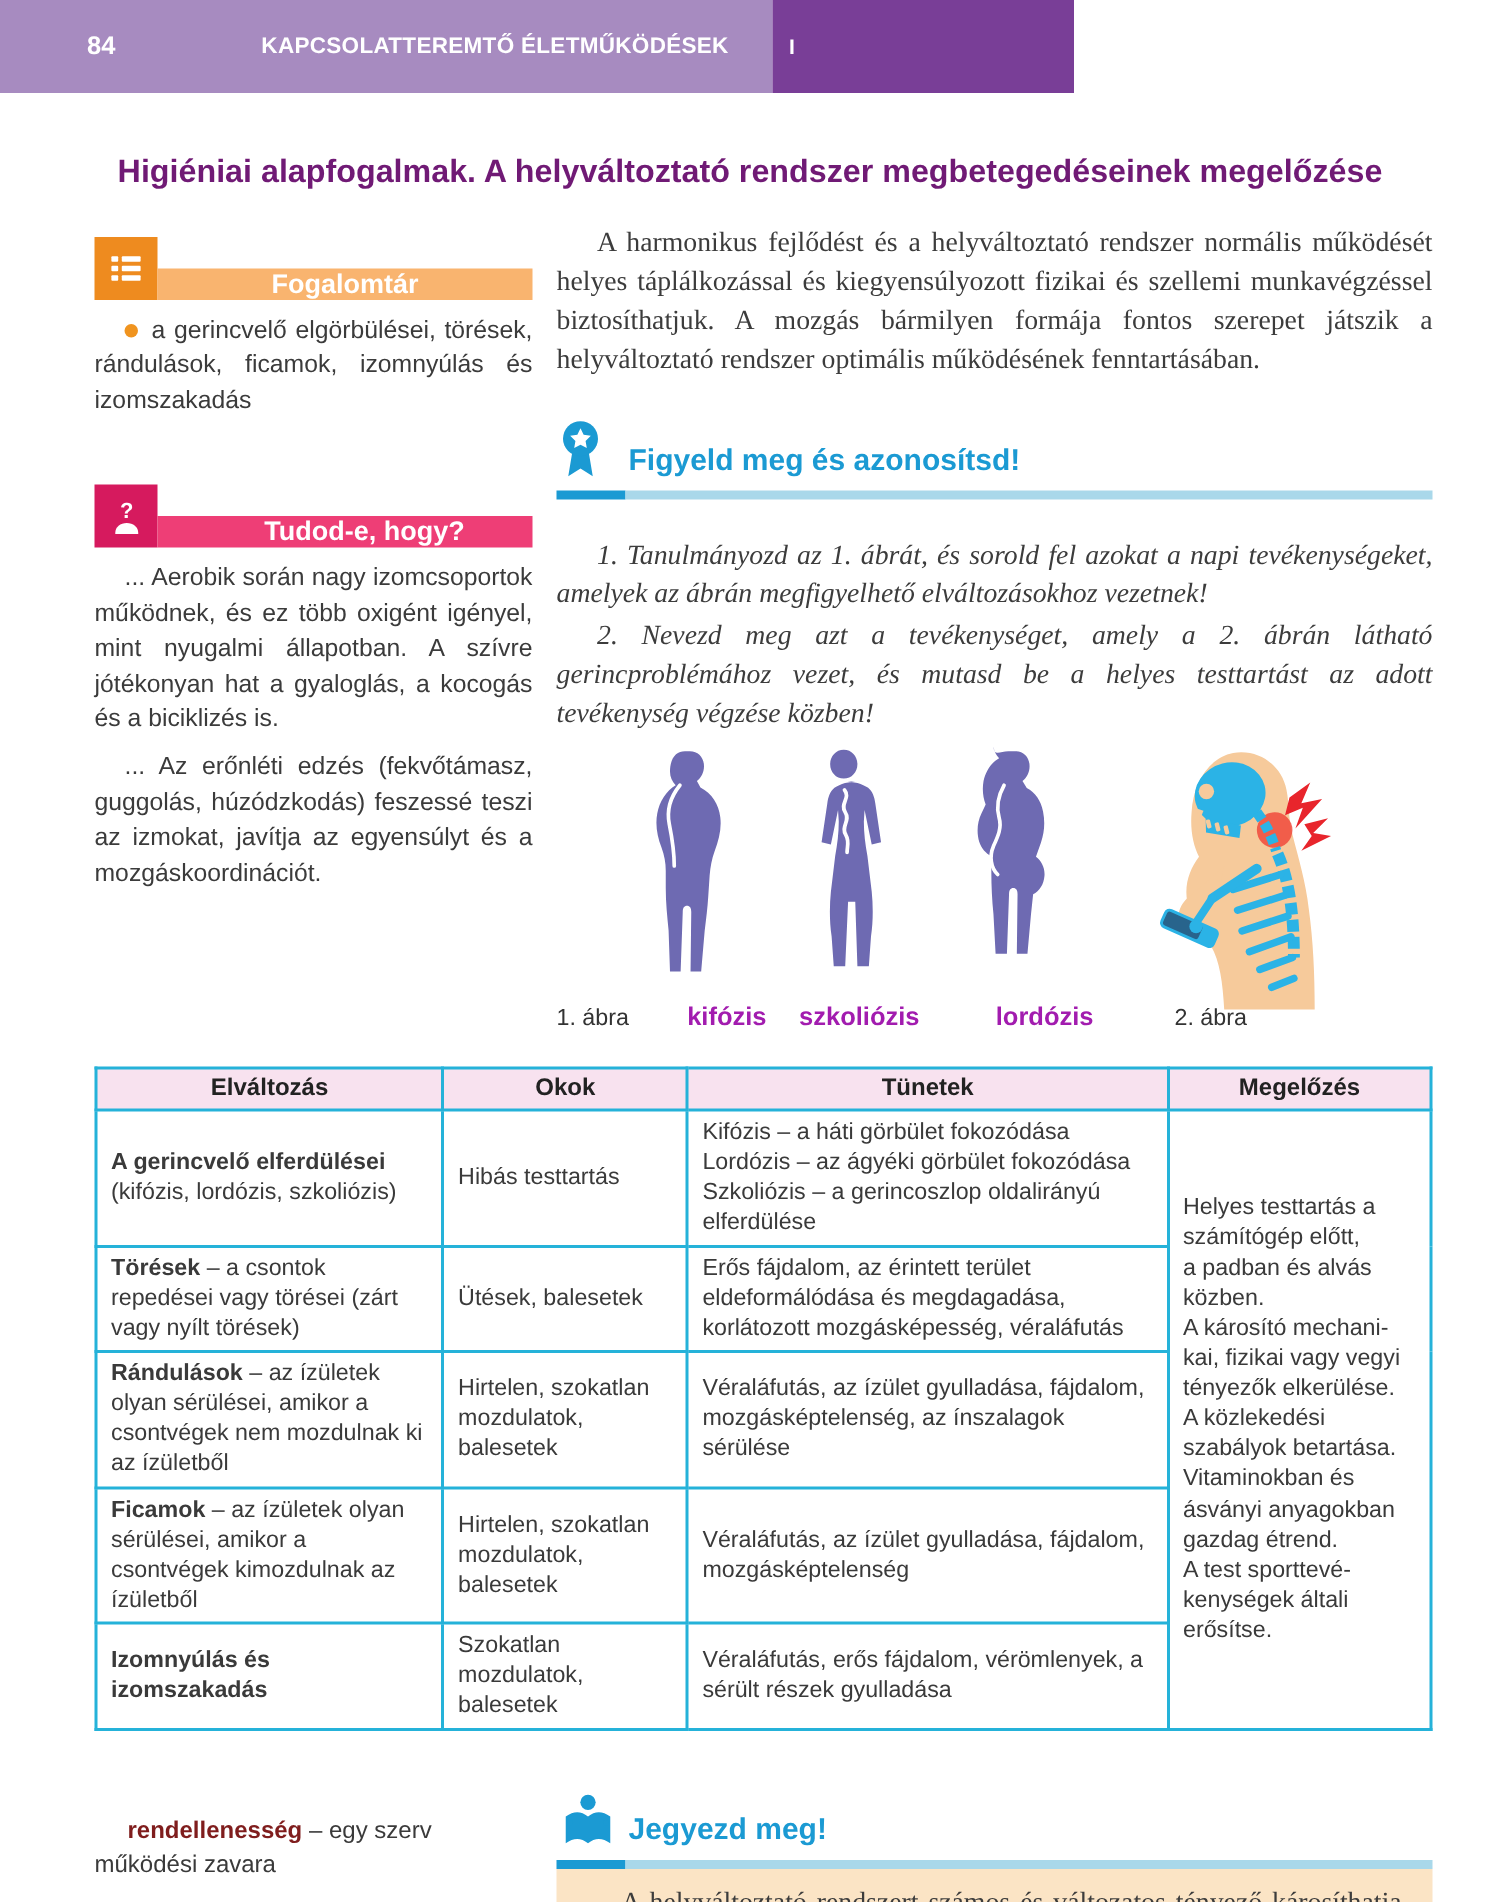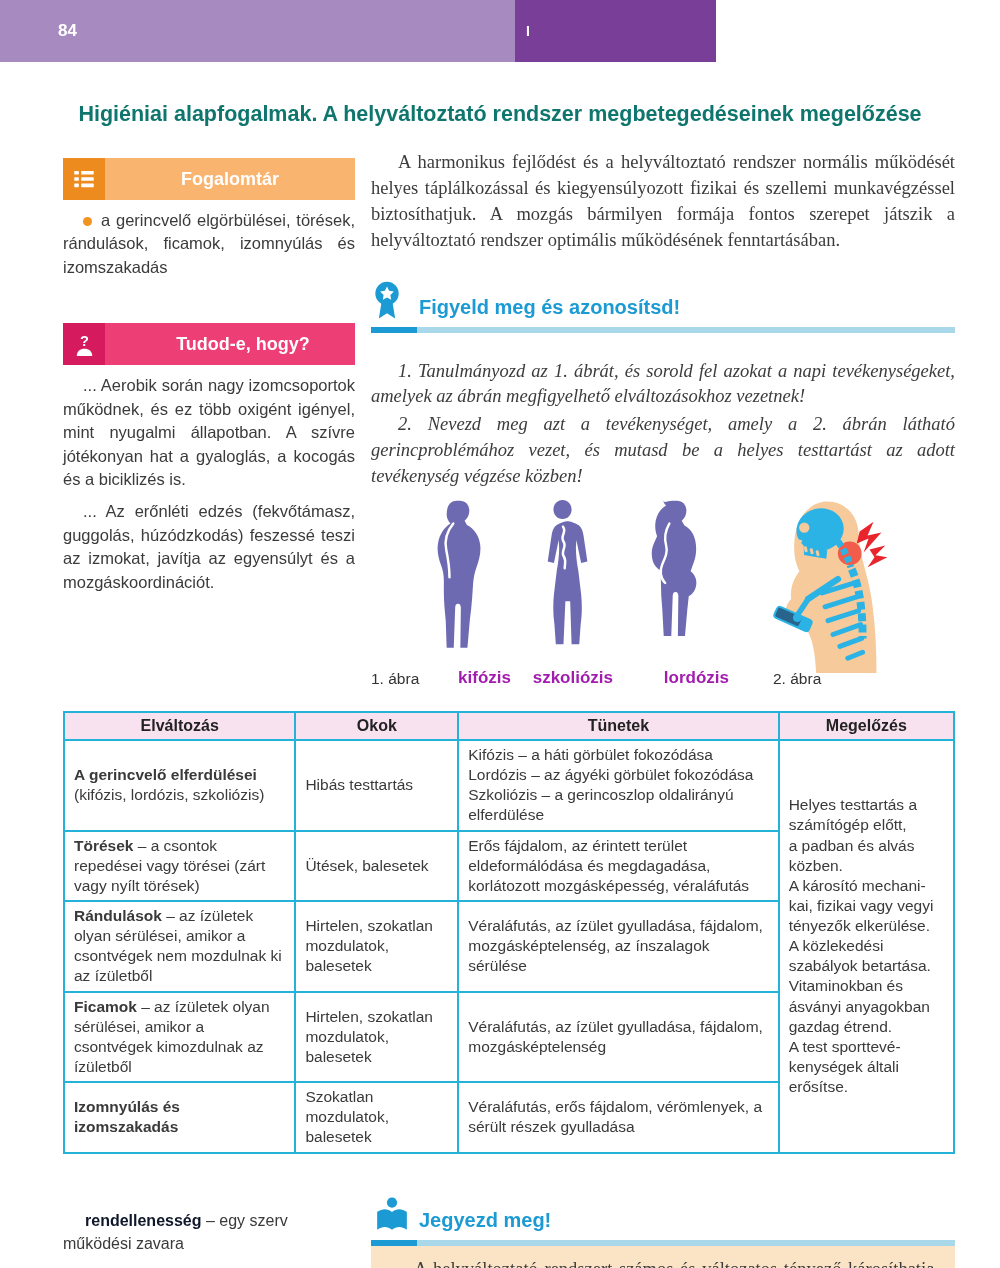--- a/index.html
+++ b/index.html
@@ -9,44 +9,44 @@
   
   .header { position:relative; height:62px; }
   .header-light { position:absolute; left:0; top:0; width:515px; height:62px; background:#a78bc0; }
   .header-dark  { position:absolute; left:515px; top:0; width:201px; height:62px; background:#793e97; }
   .page-num { position:absolute; left:58px; top:50%; transform:translateY(-50%); color:#fff; font-weight:bold; font-size:17px; }
   .section-title { position:absolute; left:150px; width:360px; top:50%; transform:translateY(-50%);
     text-align:center; color:#fff; font-weight:bold; font-size:15px; letter-spacing:.2px; }
   .section-marker { position:absolute; left:526px; top:50%; transform:translateY(-50%); color:#fff; font-weight:bold; font-size:14px; }
 
   
-  .page-title { margin:40px 40px 0; text-align:center; color:#0f766e; font-weight:bold; font-size:21.5px; }
+  .page-title { margin:40px 40px 0; text-align:center; color:#701a75; font-weight:bold; font-size:21.5px; }
 
   .content { padding:0 45px 0 63px; }
   .cols { display:flex; gap:16px; margin-top:23px; }
   .col-left { width:292px; flex:none; }
   .col-right { flex:1; min-width:0; }
 
   
-  .box-header { display:flex; height:42px; }
+  .box-header { display:flex; height:42px;align-items:flex-end; }
   .box-icon { width:42px; height:42px; flex:none; display:flex; align-items:center; justify-content:center; }
   .box-title { flex:1; display:flex; align-items:center; justify-content:center; color:#fff; font-weight:bold; font-size:18px; }
   .fogalomtar .box-icon { background:#ee8b1f; }
   .fogalomtar .box-title { background:#f9b46f; }
   .tudode .box-icon { background:#d61a5e; }
   .tudode .box-title { background:#ee3e76;padding-left:26px; }
   .szotar .box-icon { background:#0d73b6; }
   .szotar .box-title { background:#1b96d5; }
   .fogalomtar { margin-top:8px; }
   .tudode { margin-top:44px; }
 
   .side-p { font-size:16.5px; line-height:1.42; text-align:justify; text-indent:20px; margin-top:9px; color:#3b3b3b; }
   .bullet-dot { display:inline-block; width:9px; height:9px; border-radius:50%; background:#f0941f; margin-right:9px; }
   .dict { font-size:16px; line-height:1.45; text-indent:22px; margin-top:9px; text-align:left; }
-  .dict .term { color:#0f172a; font-weight:bold; }
+  .dict .term { color:#7f1d1d; font-weight:bold; }
 
   
   .serif-p { font-family:Liberation Serif, serif; font-size:18.5px; line-height:1.4; color:#3c3c3c;
     text-align:justify; text-indent:27px; }
   .task-p { font-style:italic; margin-top:2px; }
 
   .blue-heading { position:relative; margin-top:33px; padding-left:48px; height:40px; }
   .blue-heading .hd-title { position:absolute; left:48px; bottom:8px; color:#1b9ad3; font-weight:bold; font-size:20px; }
   .blue-heading .hd-icon { position:absolute; left:2px; bottom:2px; }
   .rule { display:flex; height:6px; }
@@ -76,20 +76,21 @@
   .note-box { background:#fbe4c5; padding:11px 16px 14px; }
   .jegyezd-heading { margin-top:0; }
 </style>
 </head>
 <body>
 
 <div class="header">
   <div class="header-light"></div>
   <div class="header-dark"></div>
   <span class="page-num">84</span>
+  <span class="section-title">KAPCSOLATTEREMTŐ ÉLETMŰKÖDÉSEK</span>
   <span class="section-marker">I</span>
 </div>
 
 <h1 class="page-title">Higiéniai alapfogalmak. A helyváltoztató rendszer megbetegedéseinek megelőzése</h1>
 
 <div class="content">
   <div class="cols">
 
     <div class="col-left">
 
@@ -198,21 +199,21 @@
           <g transform="rotate(24 30 124)">
             <rect x="8" y="116" width="40" height="14" rx="4" fill="#2bb3e6"></rect>
             <rect x="10" y="118" width="26" height="10" rx="2" fill="#28648c"></rect>
           </g>
           <circle cx="33" cy="121" r="4.5" fill="#2bb3e6"></circle>
         </svg>
         <span class="fig-caption" style="left:0">1. ábra</span>
         <span class="fig-label" style="left:40px;width:100px">kifózis</span>
         <span class="fig-label" style="left:142px;width:100px">szkoliózis</span>
         <span class="fig-label" style="left:258px;width:100px">lordózis</span>
-        <span class="fig-caption" style="left:402px">2. ábra</span>
+        <span class="fig-caption" style="left:412px">2. ábra</span>
       </div>
 
     </div>
   </div>
 
   <table class="maintable">
     <colgroup>
         <col class="c-elv">
         <col class="c-okok">
         <col class="c-tun">

